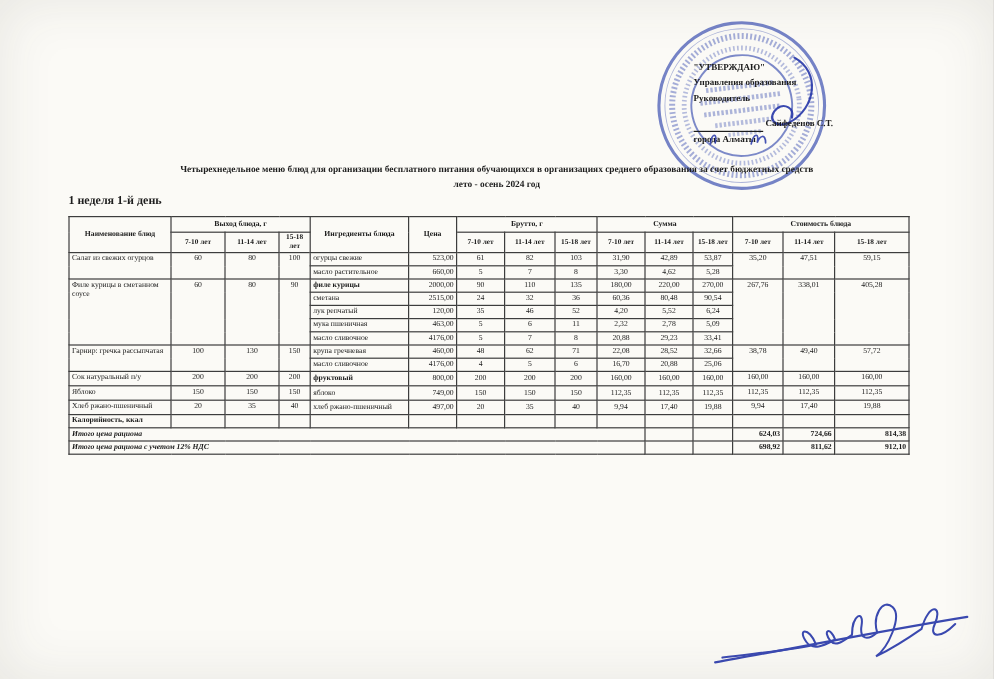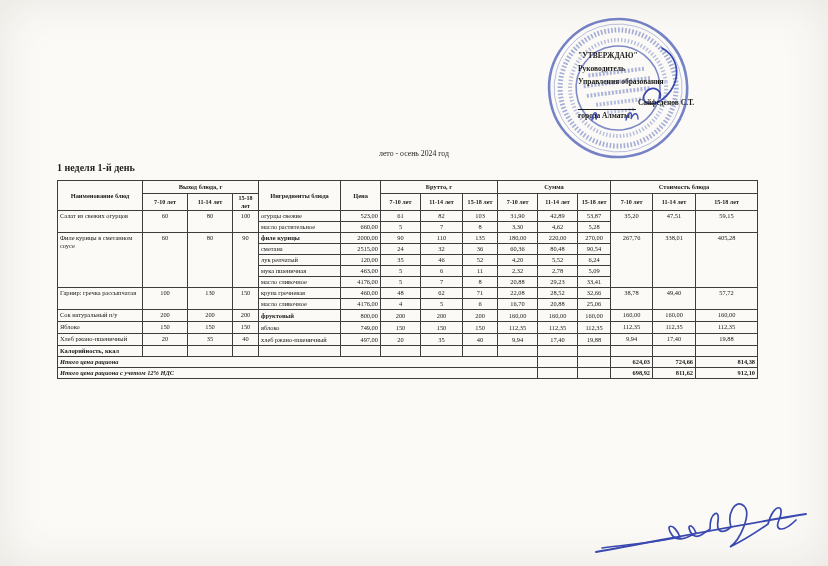--- a/index.html
+++ b/index.html
@@ -16,21 +16,21 @@
   .approval {
     position:absolute; left:578px; top:50px; width:190px;
     font-size:7.5px; font-weight:bold; line-height:12.8px; color:#1c1c1c;
   }
   .approval .row { white-space:nowrap; }
   .blank { display:inline-block; border-bottom:0.9px solid #1c1c1c; height:8px; vertical-align:bottom; }
   .name-row { margin-top:9px; }
   .date-row { margin-top:1px; }
   
   .doc-title  { position:absolute; left:0; top:136px; width:828px; text-align:center; font-size:7.8px; font-weight:bold; color:#1e1e1e; }
-  .doc-title2 { position:absolute; left:0; top:149px; width:828px; text-align:center; font-size:7.8px; font-weight:normal; color:#1e1e1e; }
+  .doc-title2 { position:absolute; left:0; top:149px; width:828px; text-align:center; font-size:7.8px; font-weight:bold; color:#1e1e1e; }
   .week-label { position:absolute; left:57px; top:162px; font-size:10px; font-weight:bold; color:#1e1e1e; }
   
   table.menu {
     position:absolute; left:57px; top:180px; width:700px;
     border-collapse:collapse; table-layout:fixed;
     font-size:6.4px; color:#191919; border:1.4px solid #2c2c2c;
   }
   .menu th, .menu td {
     border:0.8px solid #3d3d3d; padding:0 2px; height:10px;
     text-align:center; vertical-align:middle; overflow:hidden; line-height:8px;
@@ -66,33 +66,34 @@
       <line x1="72" y1="101" x2="100" y2="101" stroke-width="3.4" stroke-dasharray="2 1.6" opacity="0.4"></line>
     </g>
   </svg>
 
   <svg class="flourish-svg" viewBox="0 0 80 72">
     <path d="M34,2 C56,14 52,44 30,56 C18,62 10,52 20,44 C26,40 34,44 32,52" stroke="#2636a8" stroke-width="1.8" fill="none" stroke-linecap="round" opacity="0.9"></path>
   </svg>
 
   <div class="approval">
     <div class="row">"УТВЕРЖДАЮ"</div>
+    <div class="row">Управления образования</div>
     <div class="row">Руководитель</div>
-    <div class="row">Управления образования</div>
     <div class="row name-row">
       <span class="blank" style="width:58px"></span>
       <span>Сайфеденов С.Т.</span>
     </div>
     <div class="row">города Алматы</div>
   </div>
 
   <svg class="datescribble-svg" viewBox="0 0 110 20">
     <path d="M10,14 C11,5 16,4 14,13 M44,14 C46,5 51,4 49,13 C51,7 56,5 56,13" stroke="#2636a8" stroke-width="1.4" fill="none" stroke-linecap="round" opacity="0.85"></path>
   </svg>
 
+  <div class="doc-title">Четырехнедельное меню блюд для организации бесплатного питания обучающихся в организациях среднего образования за счет бюджетных средств</div>
   <div class="doc-title2">лето - осень 2024 год</div>
   <div class="week-label">1 неделя 1-й день</div>
 
   <table class="menu">
     <colgroup>
       <col style="width:85px">
         <col style="width:45px">
         <col style="width:45px">
         <col style="width:26px">
       <col style="width:82px">

